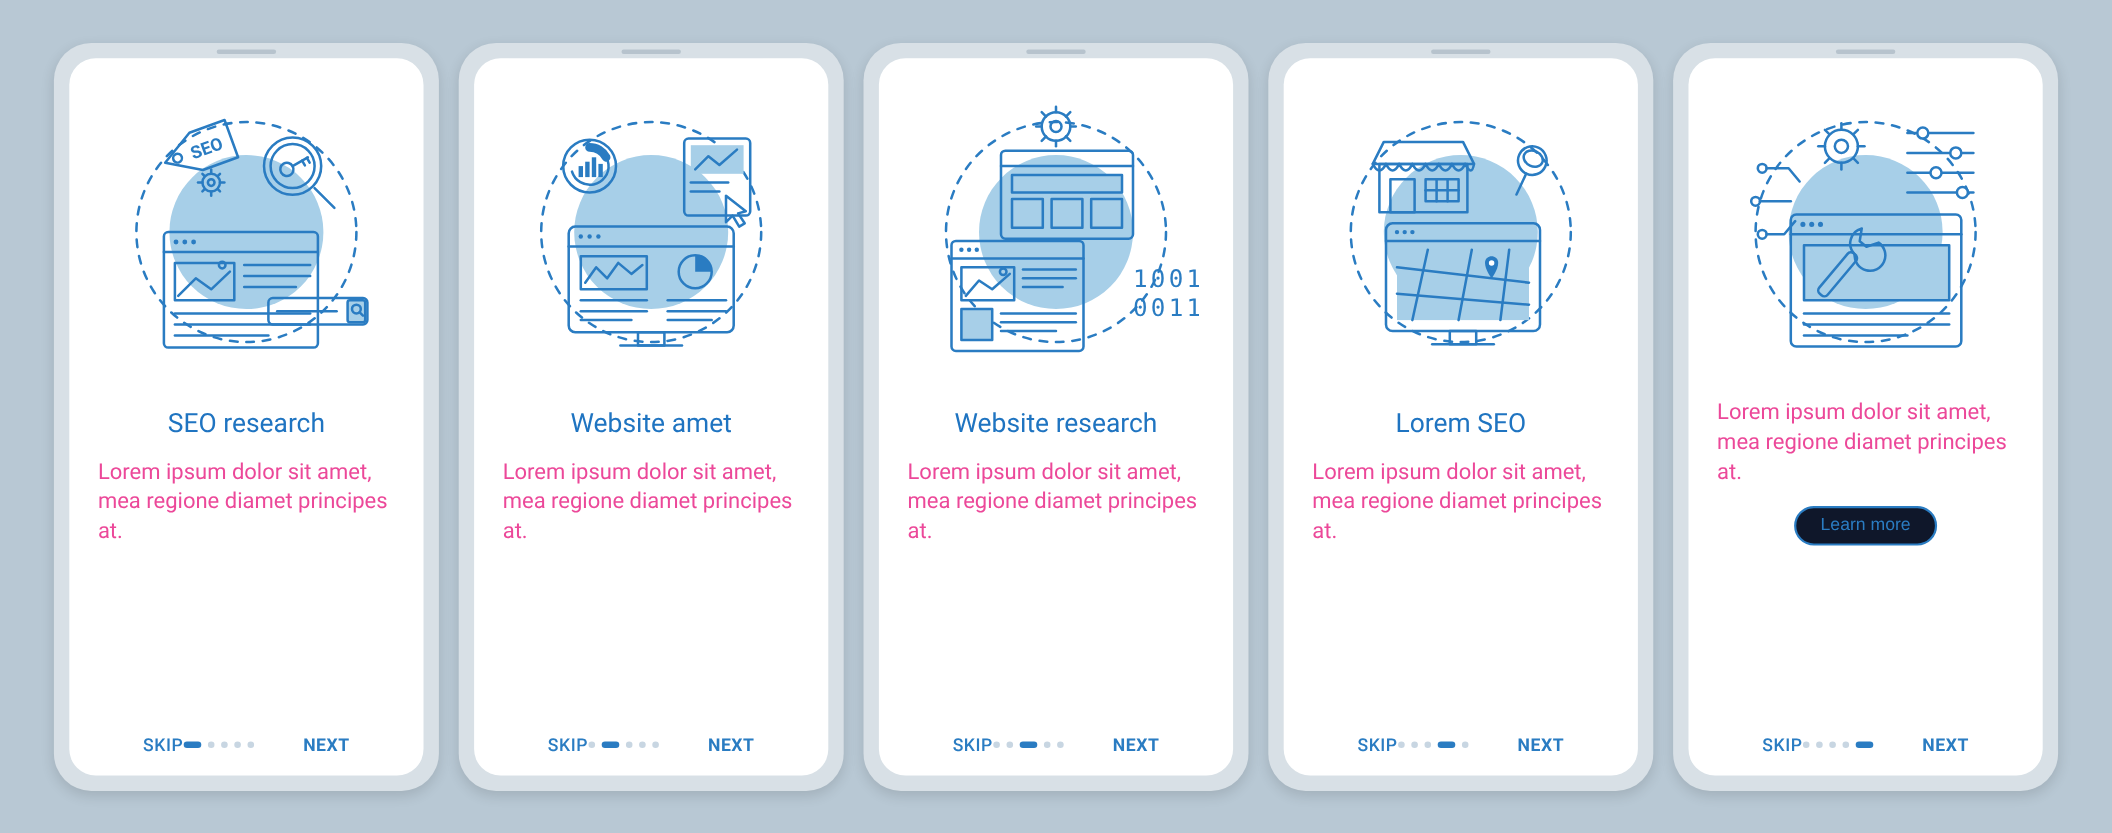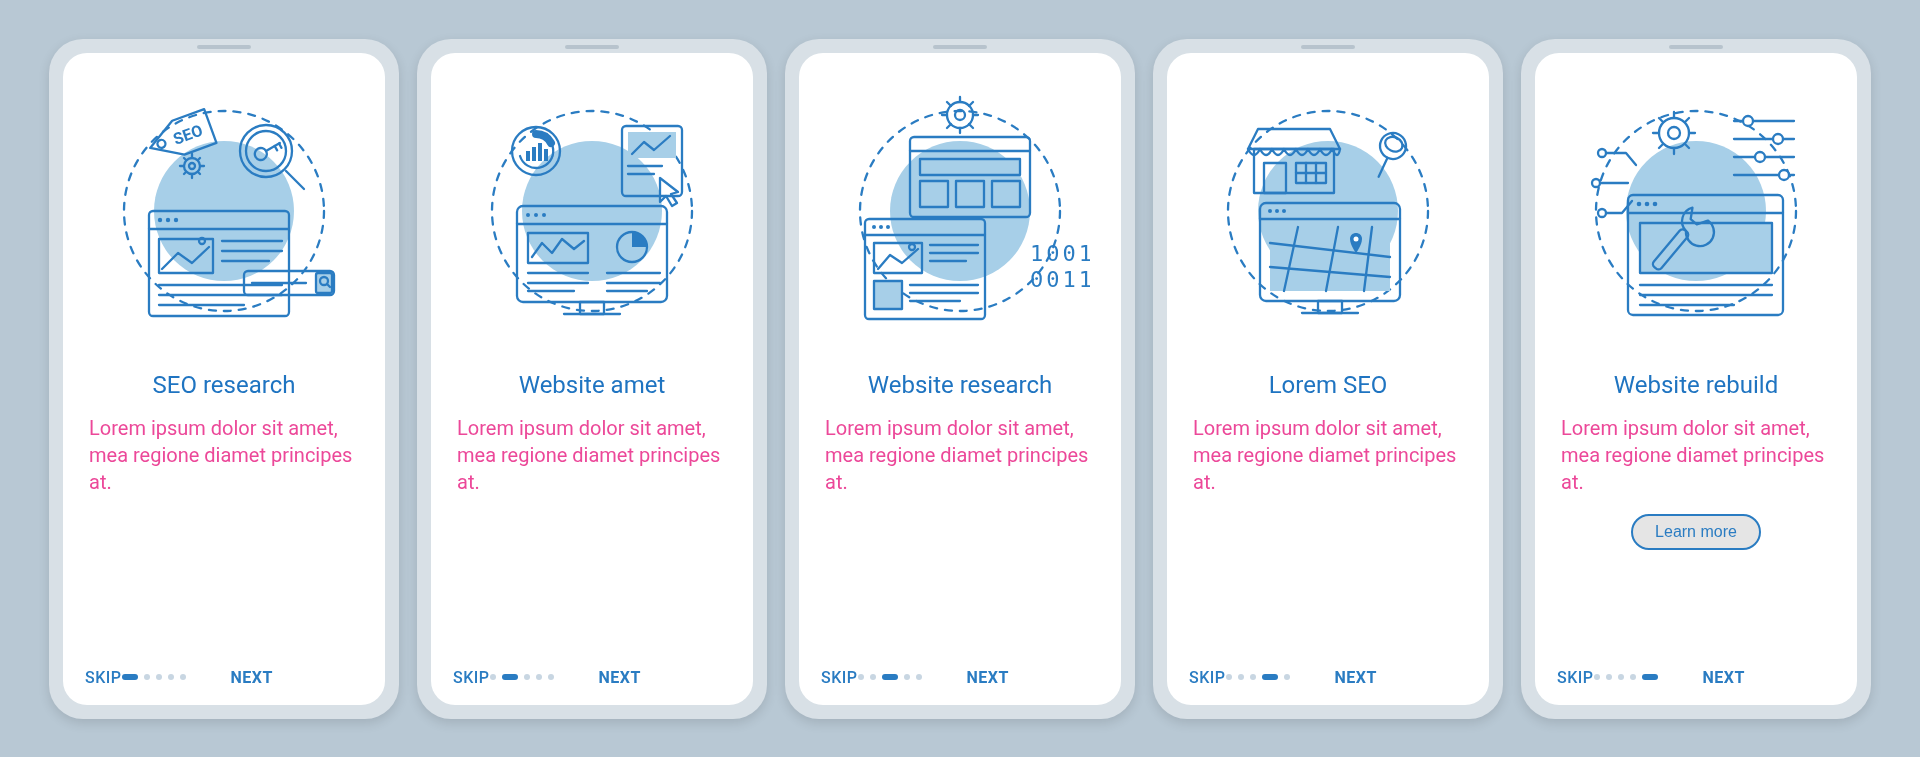--- a/index.html
+++ b/index.html
@@ -66,29 +66,29 @@
     padding: 0 4px;
   }
   .learn {
     display: inline-block;
     margin: 18px auto 0 auto;
     padding: 7px 22px;
     border: 2px solid #2a7cc2;
     border-radius: 22px;
     color: #2a7cc2;
     font-size: 16px;
-    background: #e5e5e5;
+    background: #0f172a;
     cursor: pointer;
   }
   .learn-wrap { text-align: center; }
   .footer {
     margin-top: auto;
     display: flex;
     align-items: center;
-    justify-content: flex-start;
+    justify-content: center;
     font-size: 16px;
     color: #2a7cc2;
     font-weight: 500;
   }
   .skip { letter-spacing: 0.5px; cursor: pointer; }
   .next { letter-spacing: 0.5px; font-weight: 700; cursor: pointer; padding-left: 45px; }
   .dots { display: flex; gap: 6px; }
   .dot { width: 6px; height: 6px; border-radius: 3px; background: #c8d6e2; }
   .dot.active { background: #2a7cc2; width: 16px; }
   svg .stroke { stroke:#2a7cc2; fill:none; stroke-width:2.3; stroke-linecap:round; stroke-linejoin:round; }
@@ -416,21 +416,20 @@
       <line class="stroke" x1="74" y1="194" x2="206" y2="194"></line>
       <line class="stroke" x1="74" y1="204" x2="206" y2="204"></line>
       <line class="stroke" x1="74" y1="214" x2="168" y2="214"></line>
 
       <g transform="translate(120,140) rotate(40)">
         <path class="stroke" d="M0 0 A14 14 0 1 0 10 -22 L4 -12 L-4 -12 L-10 -22 A14 14 0 0 0 0 0 Z" fill="#fff"></path>
         <rect class="stroke" x="-5" y="0" width="10" height="48" rx="4" fill="#fff"></rect>
       </g>
     </svg>
   </div>
-  <div class="title">Website rebuild</div>
   <div class="body">Lorem ipsum dolor sit amet, mea regione diamet principes at.</div>
   <div class="learn-wrap">
     <button class="learn">Learn more</button>
   </div>
   <div class="footer">
     <span class="skip">SKIP</span>
     <span class="dots">
       <span class="dot"></span>
           <span class="dot"></span>
           <span class="dot"></span>

